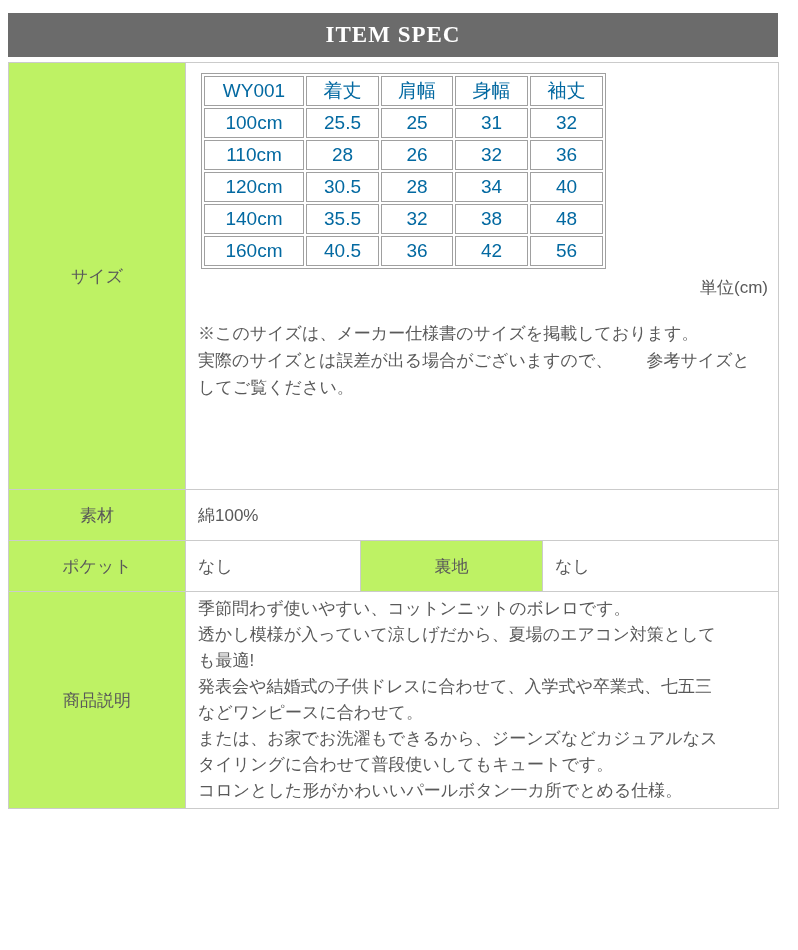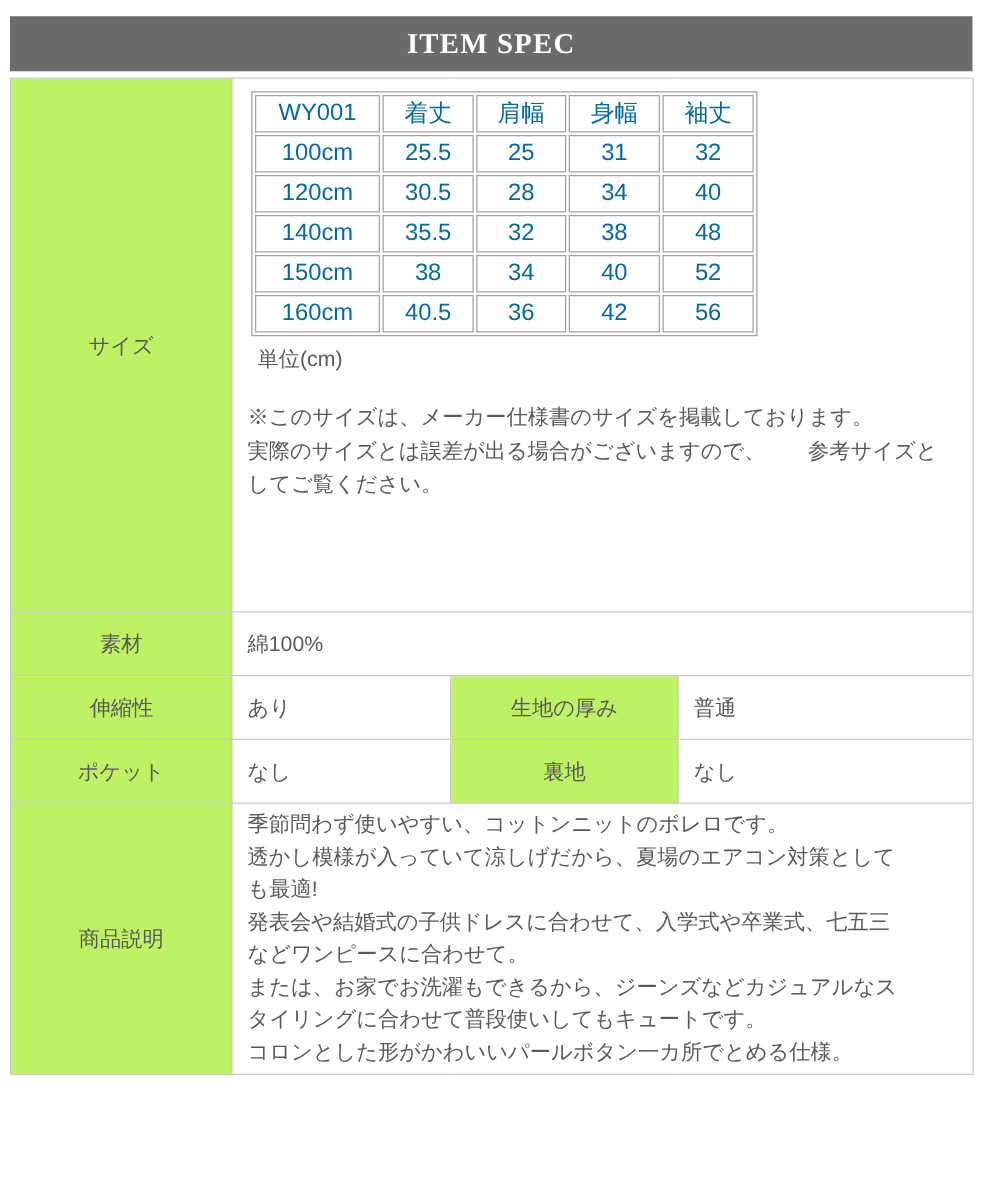--- a/index.html
+++ b/index.html
@@ -70,20 +70,21 @@
     border: 1px solid #a0a0a0;
     text-align: center;
     font-size: 19px;
     color: #0369a1;
     height: 28px;
     padding: 0;
   }
   .unit-label {
     font-size: 17px;
     margin: 7px 0 0 8px;
+    text-align: right;
   }
   .size-note {
     font-size: 17px;
     line-height: 27px;
     margin-top: 21px;
     white-space: pre-line;
   }
   .desc-text {
     white-space: pre-line;
     line-height: 26px;
@@ -130,39 +131,39 @@
             </thead>
             <tbody>
                 <tr>
                   <td>100cm</td>
                   <td>25.5</td>
                   <td>25</td>
                   <td>31</td>
                   <td>32</td>
                 </tr>
                 <tr>
+                  <td>110cm</td>
+                  <td>28</td>
+                  <td>26</td>
+                  <td>32</td>
+                  <td>36</td>
+                </tr>
+                <tr>
                   <td>120cm</td>
                   <td>30.5</td>
                   <td>28</td>
                   <td>34</td>
                   <td>40</td>
                 </tr>
                 <tr>
                   <td>140cm</td>
                   <td>35.5</td>
                   <td>32</td>
                   <td>38</td>
                   <td>48</td>
-                </tr>
-                <tr>
-                  <td>150cm</td>
-                  <td>38</td>
-                  <td>34</td>
-                  <td>40</td>
-                  <td>52</td>
                 </tr>
                 <tr>
                   <td>160cm</td>
                   <td>40.5</td>
                   <td>36</td>
                   <td>42</td>
                   <td>56</td>
                 </tr>
               </tbody>
           </table>
@@ -172,26 +173,20 @@
 してご覧ください。</div>
         </td>
       </tr>
 
 
       <tr class="r-short">
         <td class="label-cell">素材</td>
         <td class="value-cell" colspan="3">綿100%</td>
       </tr>
 
-      <tr class="r-short">
-        <td class="label-cell">伸縮性</td>
-        <td class="value-cell">あり</td>
-        <td class="label-cell">生地の厚み</td>
-        <td class="value-cell">普通</td>
-      </tr>
 
 
       <tr class="r-short">
         <td class="label-cell">ポケット</td>
         <td class="value-cell">なし</td>
         <td class="label-cell">裏地</td>
         <td class="value-cell">なし</td>
       </tr>
 
       <tr class="r-desc">

